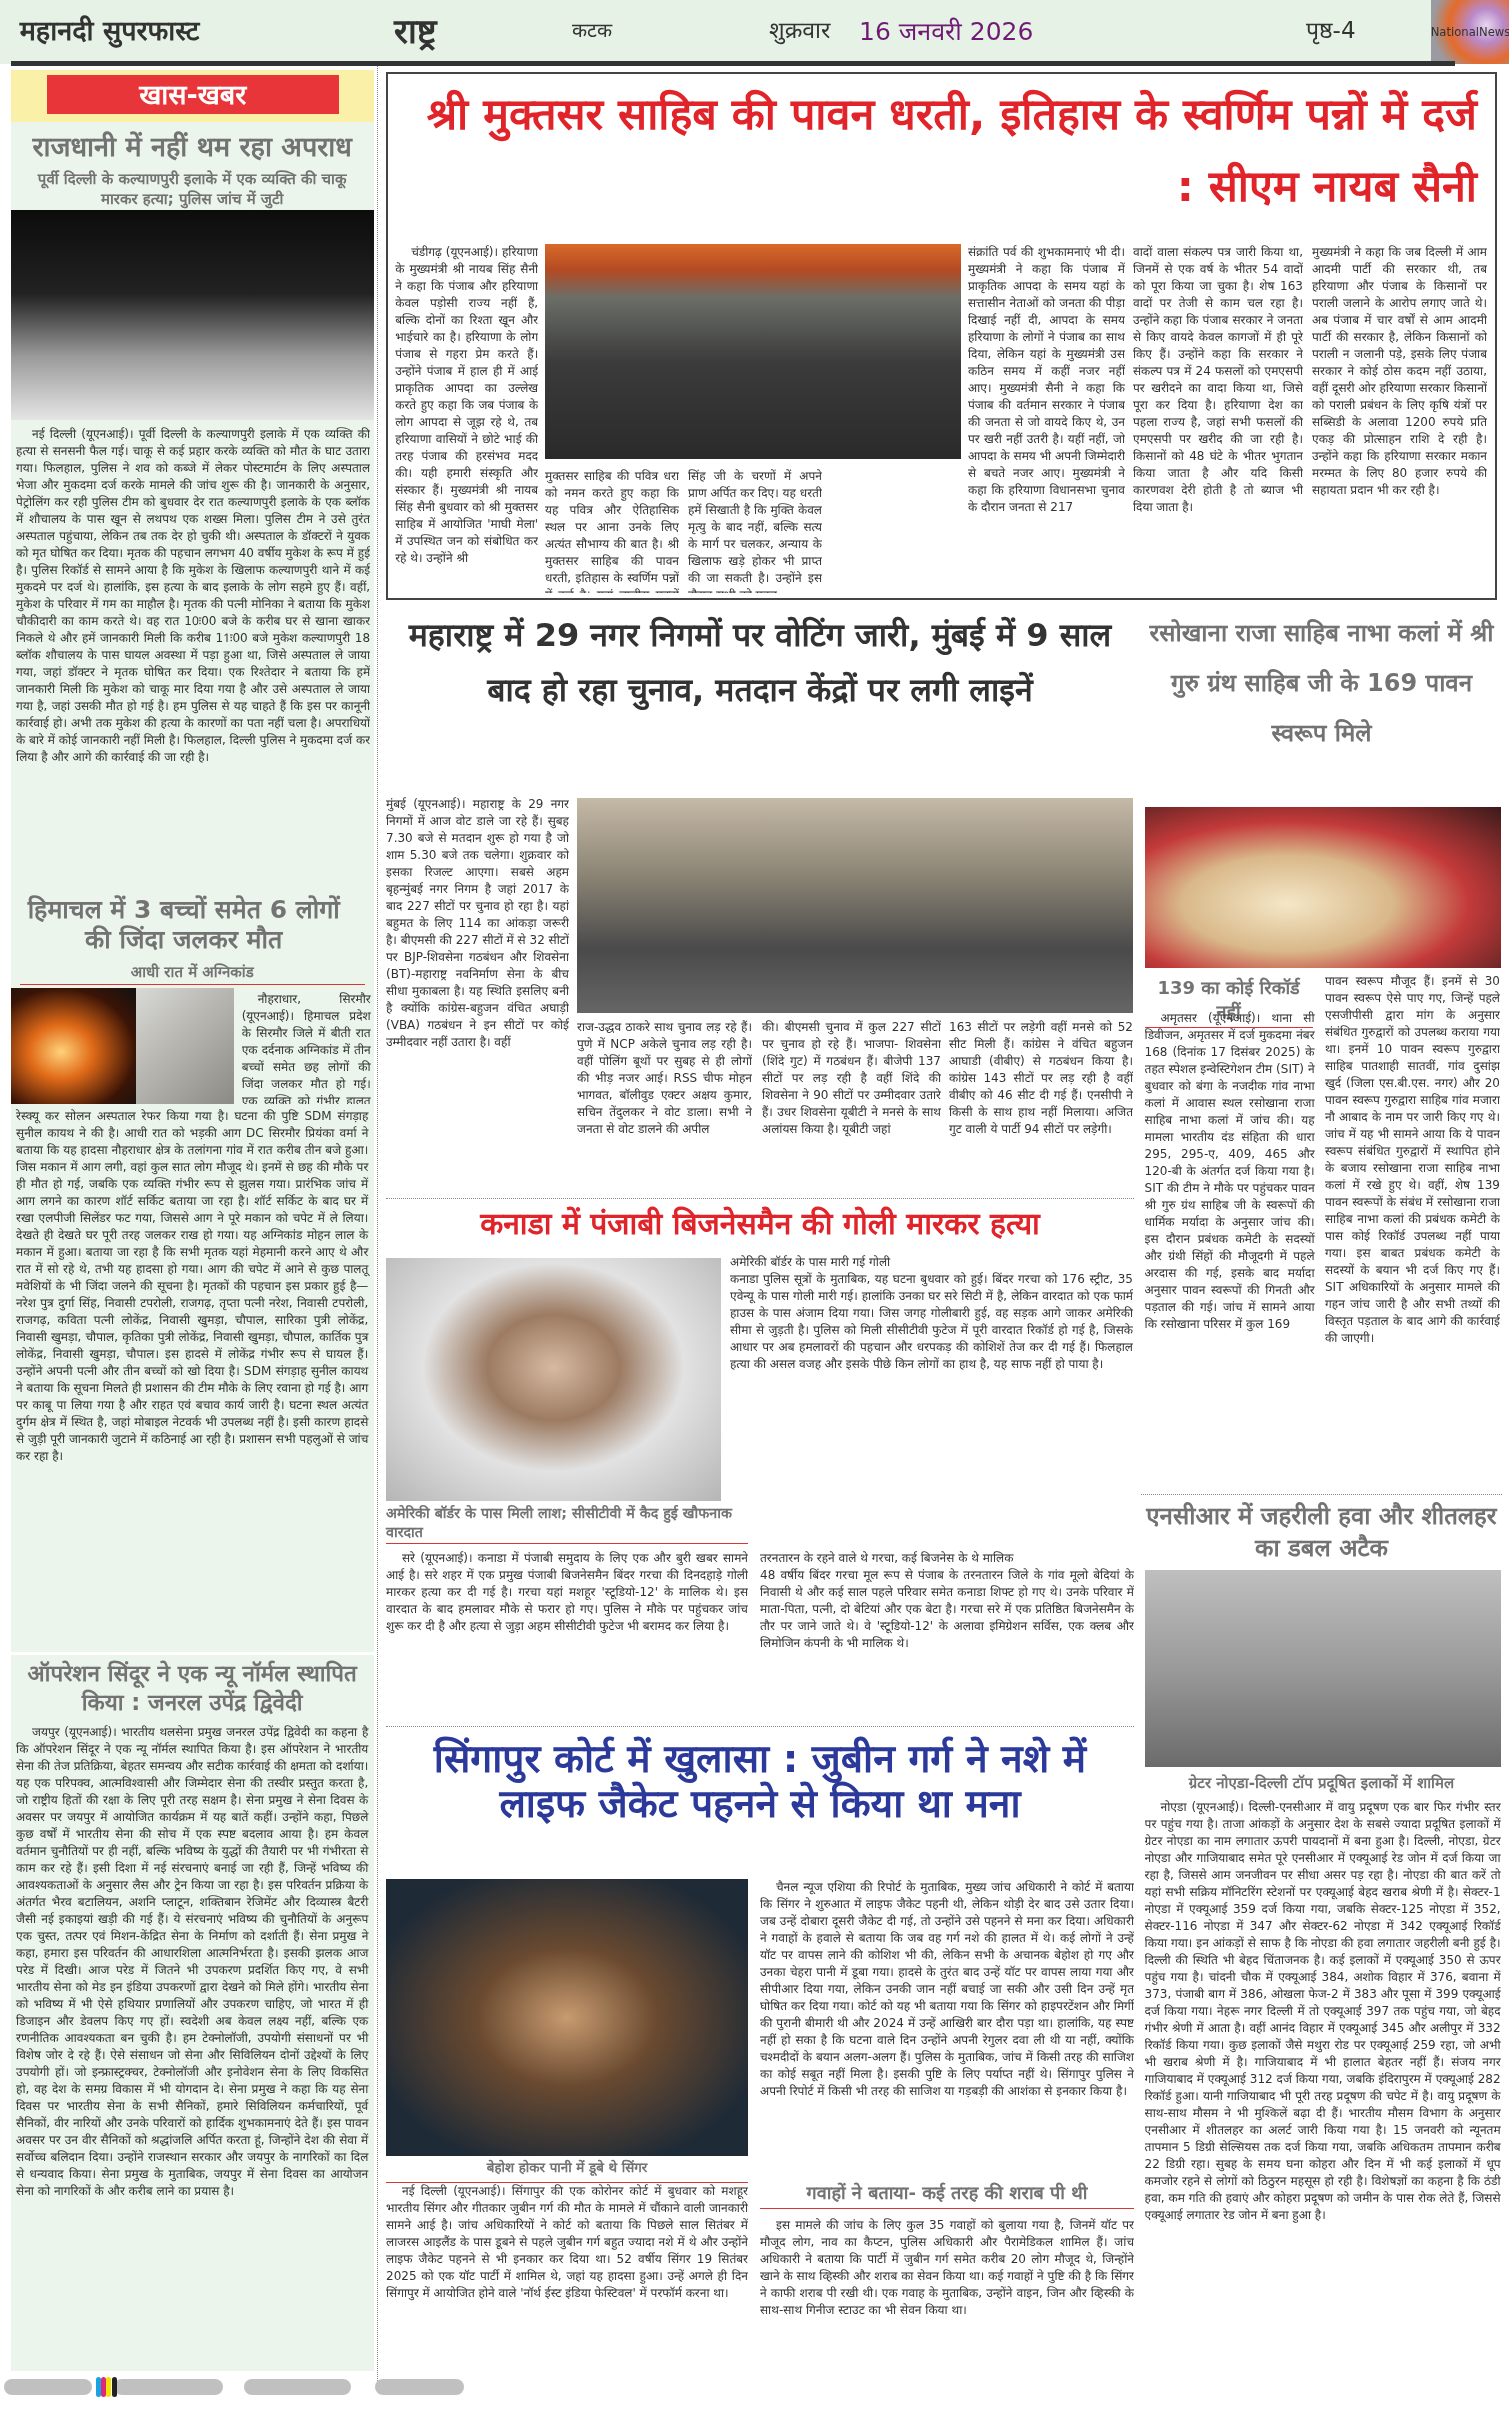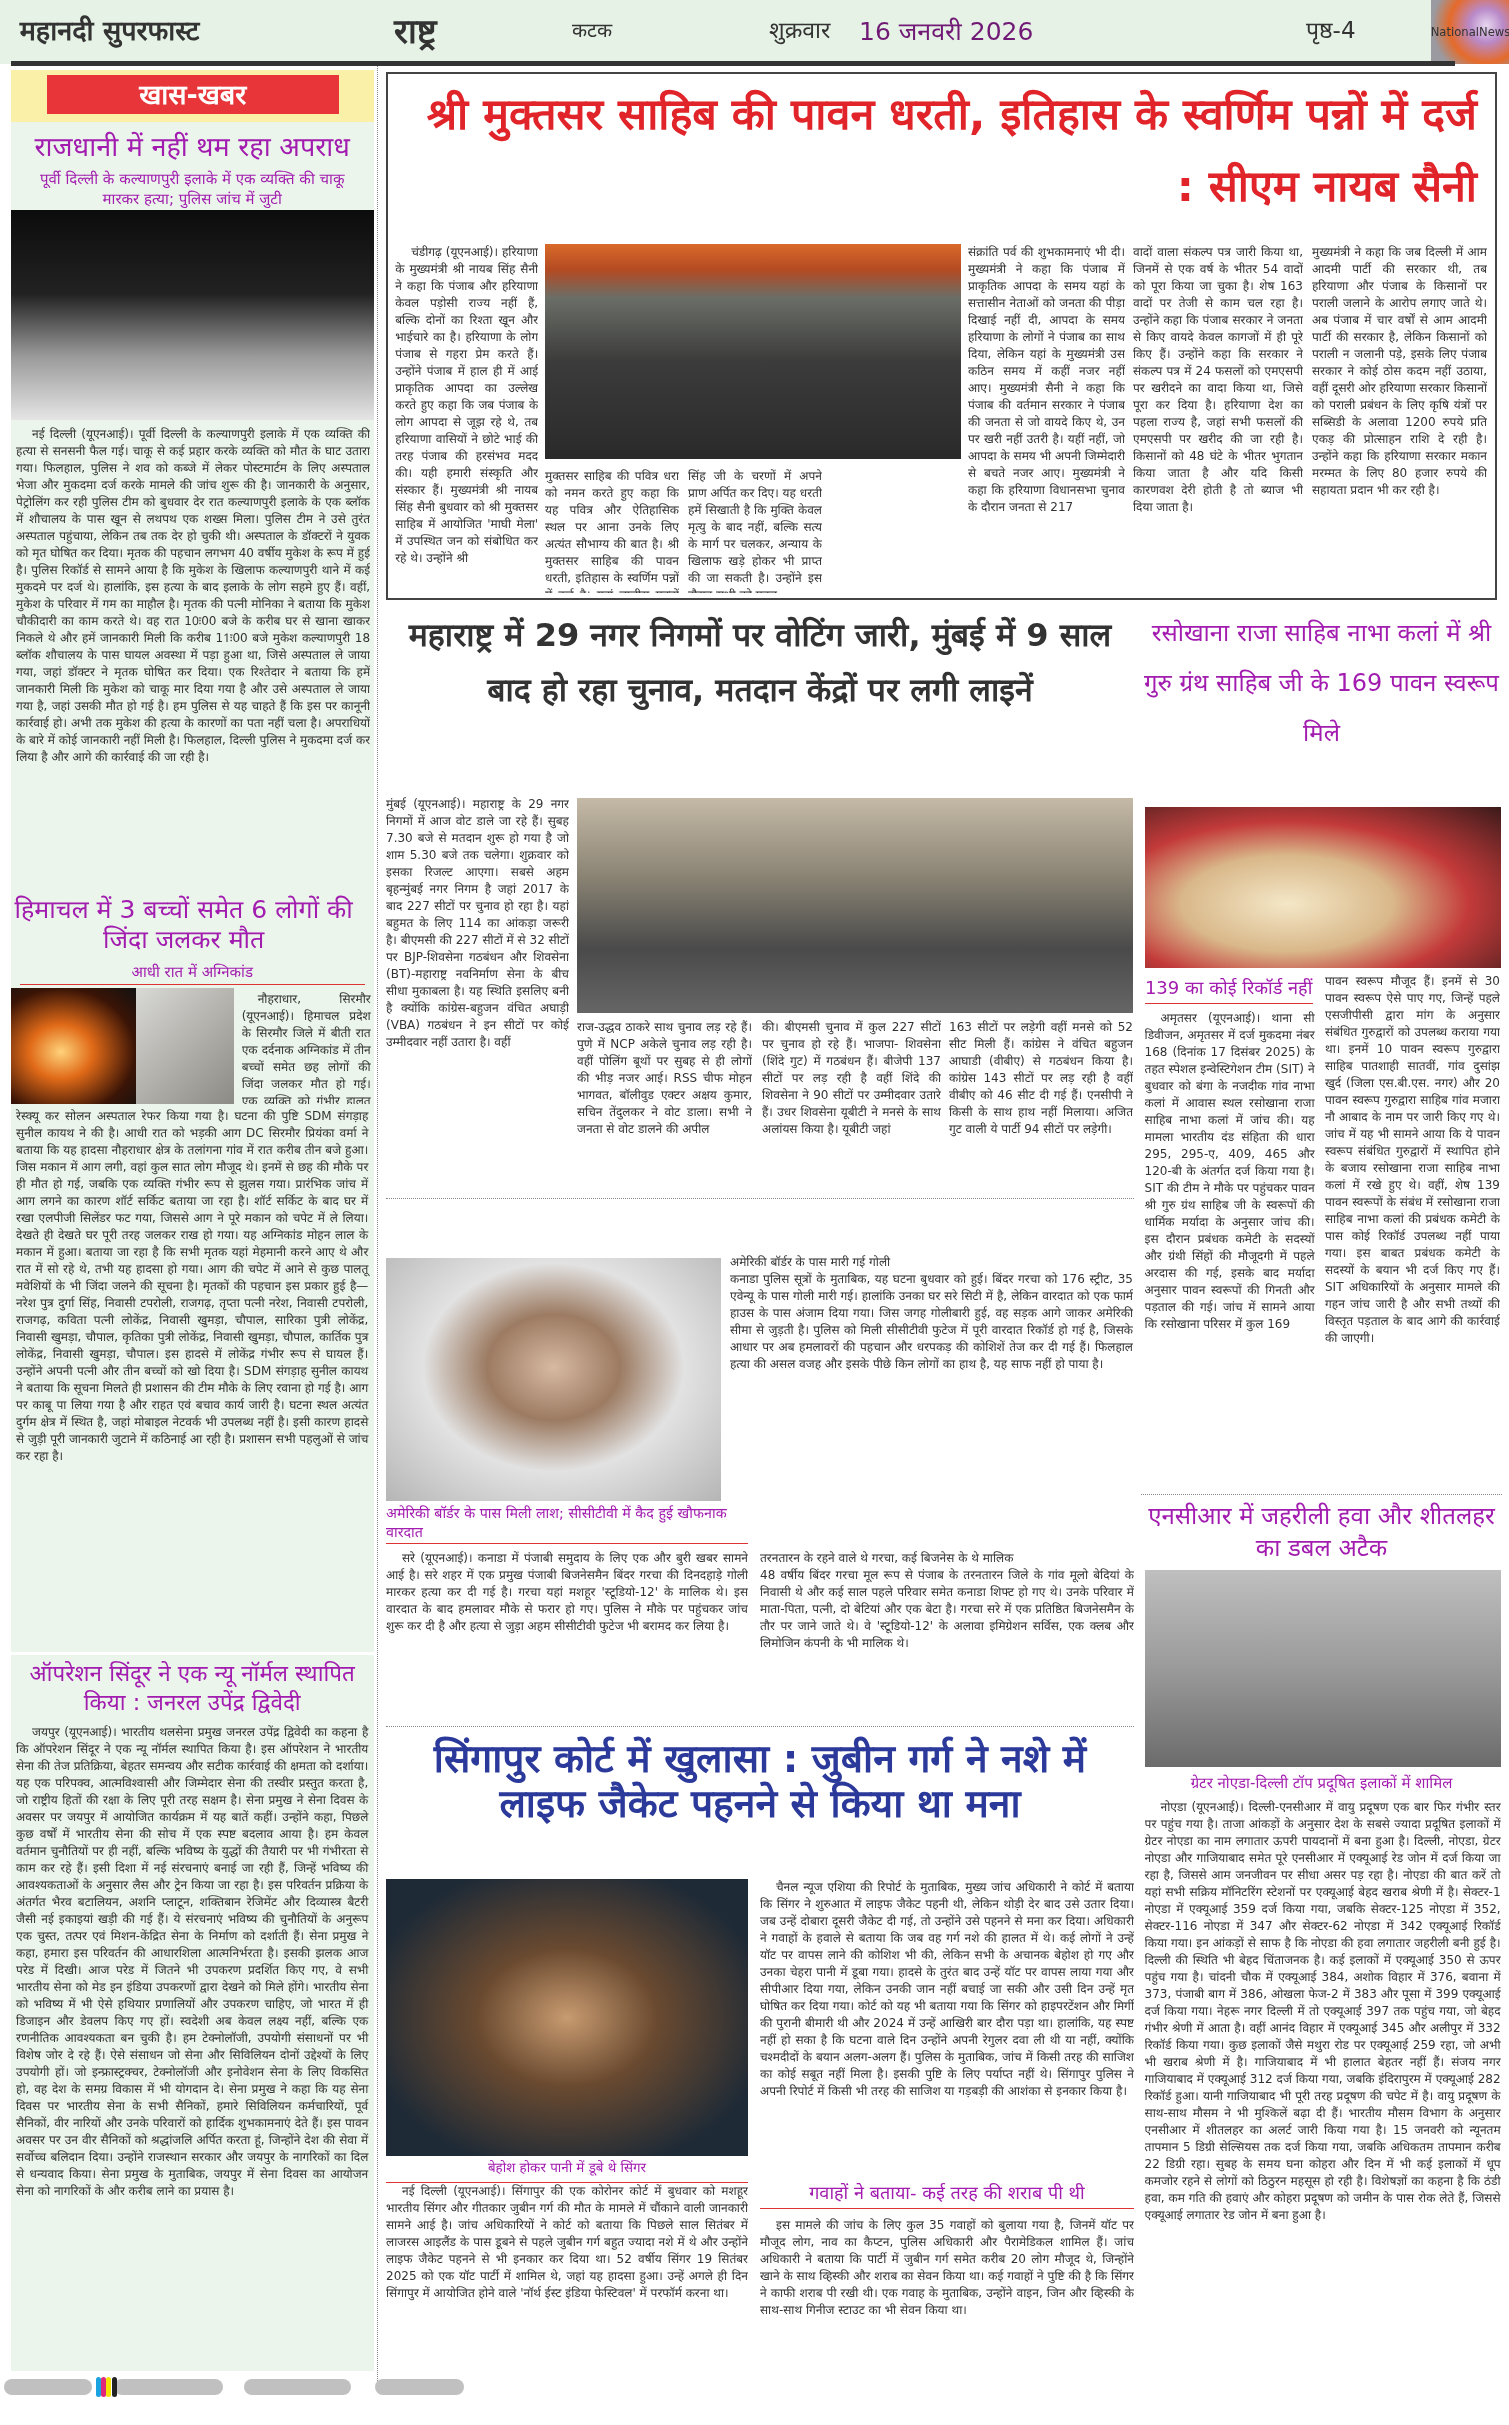--- a/index.html
+++ b/index.html
@@ -16,21 +16,21 @@
 .col-rule{position:absolute;top:66px;width:0;border-left:1.8px dotted #888}
 .text{font-size:12px;line-height:17px;text-align:justify;color:#333}
 .text p{text-indent:16px}
 .img{position:absolute;overflow:hidden}
 .caption-red{border-bottom:1.8px solid #d33;text-align:center;font-weight:bold}
 
 #left{position:absolute;left:10.7px;top:70px;width:363px;height:2263px}
 .khas-wrap{position:absolute;left:0;top:0;width:363px;height:52px;background:#fbf0a8}
 .khas{position:absolute;left:36px;top:5.4px;width:292px;height:39px;background:#e8353a;color:#fff;font-size:27px;font-weight:bold;text-align:center;line-height:39px}
 .box-green{position:absolute;left:0;background:#ebf5eb}
-.headline-dark{font-weight:normal;color:#a21caf;text-align:center}
+.headline-dark{font-weight:bold;color:#737373;text-align:center}
 .ph-fire{background:radial-gradient(ellipse at 40% 55%,#ffd27a 0,#e06a18 30%,#3a1406 70%,#111 100%)}
 .ph-amb{background:linear-gradient(135deg,#d9d9d5,#8c8a84)}
 .ph-rally{background:linear-gradient(180deg,#d96a2a 0,#b44a22 12%,#6b6e67 25%,#3b3b3b 55%,#2a2a2a 100%)}
 .ph-queue{background:linear-gradient(180deg,#c5b9a7 0,#8d8676 35%,#4a4a4a 70%,#666 100%)}
 .ph-book{background:radial-gradient(ellipse at 40% 60%,#f4e7c7 0,#d9b88a 35%,#c33a3a 60%,#3a1a1a 100%)}
 .ph-man{background:radial-gradient(ellipse at 50% 45%,#d7b9a1 0,#9c7b62 28%,#e2e2e2 55%,#b5b5b5 100%)}
 .ph-smog{background:linear-gradient(180deg,#bfbfbf 0,#9a9a9a 50%,#6b6b6b 100%)}
 .ph-singer{background:radial-gradient(ellipse at 50% 50%,#c89b70 0,#6a4a30 35%,#1e2a36 80%)}
 .ph-corpse{background:linear-gradient(180deg,#0c0c0c 0,#222 40%,#9b9b9b 70%,#e5e5e5 100%)}
 .blue{color:#2b3a9a}
@@ -117,20 +117,21 @@
   <div class="headline-dark" style="font-size:24px;line-height:50px">रसोखाना राजा साहिब नाभा कलां में श्री गुरु ग्रंथ साहिब जी के 169 पावन स्वरूप मिले</div>
   <div class="img ph-book" style="left:3.6px;top:199px;width:356px;height:161px"></div>
   <div class="headline-dark caption-red" style="position:absolute;left:3.6px;top:367px;width:168px;font-size:18px;padding-bottom:3.6px">139 का कोई रिकॉर्ड नहीं</div>
   <div class="text" style="position:absolute;left:3.6px;top:402px;width:170px;height:465px;overflow:hidden">
       <p>अमृतसर (यूएनआई)। थाना सी डिवीजन, अमृतसर में दर्ज मुकदमा नंबर 168 (दिनांक 17 दिसंबर 2025) के तहत स्पेशल इन्वेस्टिगेशन टीम (SIT) ने बुधवार को बंगा के नजदीक गांव नाभा कलां में आवास स्थल रसोखाना राजा साहिब नाभा कलां में जांच की। यह मामला भारतीय दंड संहिता की धारा 295, 295-ए, 409, 465 और 120-बी के अंतर्गत दर्ज किया गया है। SIT की टीम ने मौके पर पहुंचकर पावन श्री गुरु ग्रंथ साहिब जी के स्वरूपों की धार्मिक मर्यादा के अनुसार जांच की। इस दौरान प्रबंधक कमेटी के सदस्यों और ग्रंथी सिंहों की मौजूदगी में पहले अरदास की गई, इसके बाद मर्यादा अनुसार पावन स्वरूपों की गिनती और पड़ताल की गई। जांच में सामने आया कि रसोखाना परिसर में कुल 169</p>
     </div>
   <div class="text" style="position:absolute;left:184px;top:365px;width:175px;height:503px;overflow:hidden"><span>पावन स्वरूप मौजूद हैं। इनमें से 30 पावन स्वरूप ऐसे पाए गए, जिन्हें पहले एसजीपीसी द्वारा मांग के अनुसार संबंधित गुरुद्वारों को उपलब्ध कराया गया था। इनमें 10 पावन स्वरूप गुरुद्वारा साहिब पातशाही सातवीं, गांव दुसांझ खुर्द (जिला एस.बी.एस. नगर) और 20 पावन स्वरूप गुरुद्वारा साहिब गांव मजारा नौ आबाद के नाम पर जारी किए गए थे। जांच में यह भी सामने आया कि ये पावन स्वरूप संबंधित गुरुद्वारों में स्थापित होने के बजाय रसोखाना राजा साहिब नाभा कलां में रखे हुए थे। वहीं, शेष 139 पावन स्वरूपों के संबंध में रसोखाना राजा साहिब नाभा कलां की प्रबंधक कमेटी के पास कोई रिकॉर्ड उपलब्ध नहीं पाया गया। इस बाबत प्रबंधक कमेटी के सदस्यों के बयान भी दर्ज किए गए हैं। SIT अधिकारियों के अनुसार मामले की गहन जांच जारी है और सभी तथ्यों की विस्तृत पड़ताल के बाद आगे की कार्रवाई की जाएगी।</span></div>
 </div>
 
 <div style="position:absolute;left:386px;top:1198px;width:748px;height:519px;border-top:1.8px dotted #888">
+  <div class="red" style="font-size:30px;font-weight:bold;text-align:center;line-height:50px">कनाडा में पंजाबी बिजनेसमैन की गोली मारकर हत्या</div>
   <div class="img ph-man" style="left:0;top:59px;width:335px;height:243px"></div>
   <div class="headline-dark caption-red" style="position:absolute;left:0;top:304px;width:362px;font-size:14.3px;text-align:left;padding-bottom:1.8px">अमेरिकी बॉर्डर के पास मिली लाश; सीसीटीवी में कैद हुई खौफनाक वारदात</div>
   <div class="text" style="position:absolute;left:344px;top:55px;width:403px;height:286px;overflow:hidden;white-space:pre-line"><span>अमेरिकी बॉर्डर के पास मारी गई गोली
 कनाडा पुलिस सूत्रों के मुताबिक, यह घटना बुधवार को हुई। बिंदर गरचा को 176 स्ट्रीट, 35 एवेन्यू के पास गोली मारी गई। हालांकि उनका घर सरे सिटी में है, लेकिन वारदात को एक फार्म हाउस के पास अंजाम दिया गया। जिस जगह गोलीबारी हुई, वह सड़क आगे जाकर अमेरिकी सीमा से जुड़ती है। पुलिस को मिली सीसीटीवी फुटेज में पूरी वारदात रिकॉर्ड हो गई है, जिसके आधार पर अब हमलावरों की पहचान और धरपकड़ की कोशिशें तेज कर दी गई हैं। फिलहाल हत्या की असल वजह और इसके पीछे किन लोगों का हाथ है, यह साफ नहीं हो पाया है।</span></div>
   <div class="text" style="position:absolute;left:0;top:351px;width:362px;height:161px;overflow:hidden">
       <p>सरे (यूएनआई)। कनाडा में पंजाबी समुदाय के लिए एक और बुरी खबर सामने आई है। सरे शहर में एक प्रमुख पंजाबी बिजनेसमैन बिंदर गरचा की दिनदहाड़े गोली मारकर हत्या कर दी गई है। गरचा यहां मशहूर 'स्टूडियो-12' के मालिक थे। इस वारदात के बाद हमलावर मौके से फरार हो गए। पुलिस ने मौके पर पहुंचकर जांच शुरू कर दी है और हत्या से जुड़ा अहम सीसीटीवी फुटेज भी बरामद कर लिया है।</p>
     </div>
   <div class="text" style="position:absolute;left:374px;top:351px;width:374px;height:161px;overflow:hidden;white-space:pre-line"><span>तरनतारन के रहने वाले थे गरचा, कई बिजनेस के थे मालिक
 48 वर्षीय बिंदर गरचा मूल रूप से पंजाब के तरनतारन जिले के गांव मूलो बेदियां के निवासी थे और कई साल पहले परिवार समेत कनाडा शिफ्ट हो गए थे। उनके परिवार में माता-पिता, पत्नी, दो बेटियां और एक बेटा है। गरचा सरे में एक प्रतिष्ठित बिजनेसमैन के तौर पर जाने जाते थे। वे 'स्टूडियो-12' के अलावा इमिग्रेशन सर्विस, एक क्लब और लिमोजिन कंपनी के भी मालिक थे।</span></div>
 </div>

